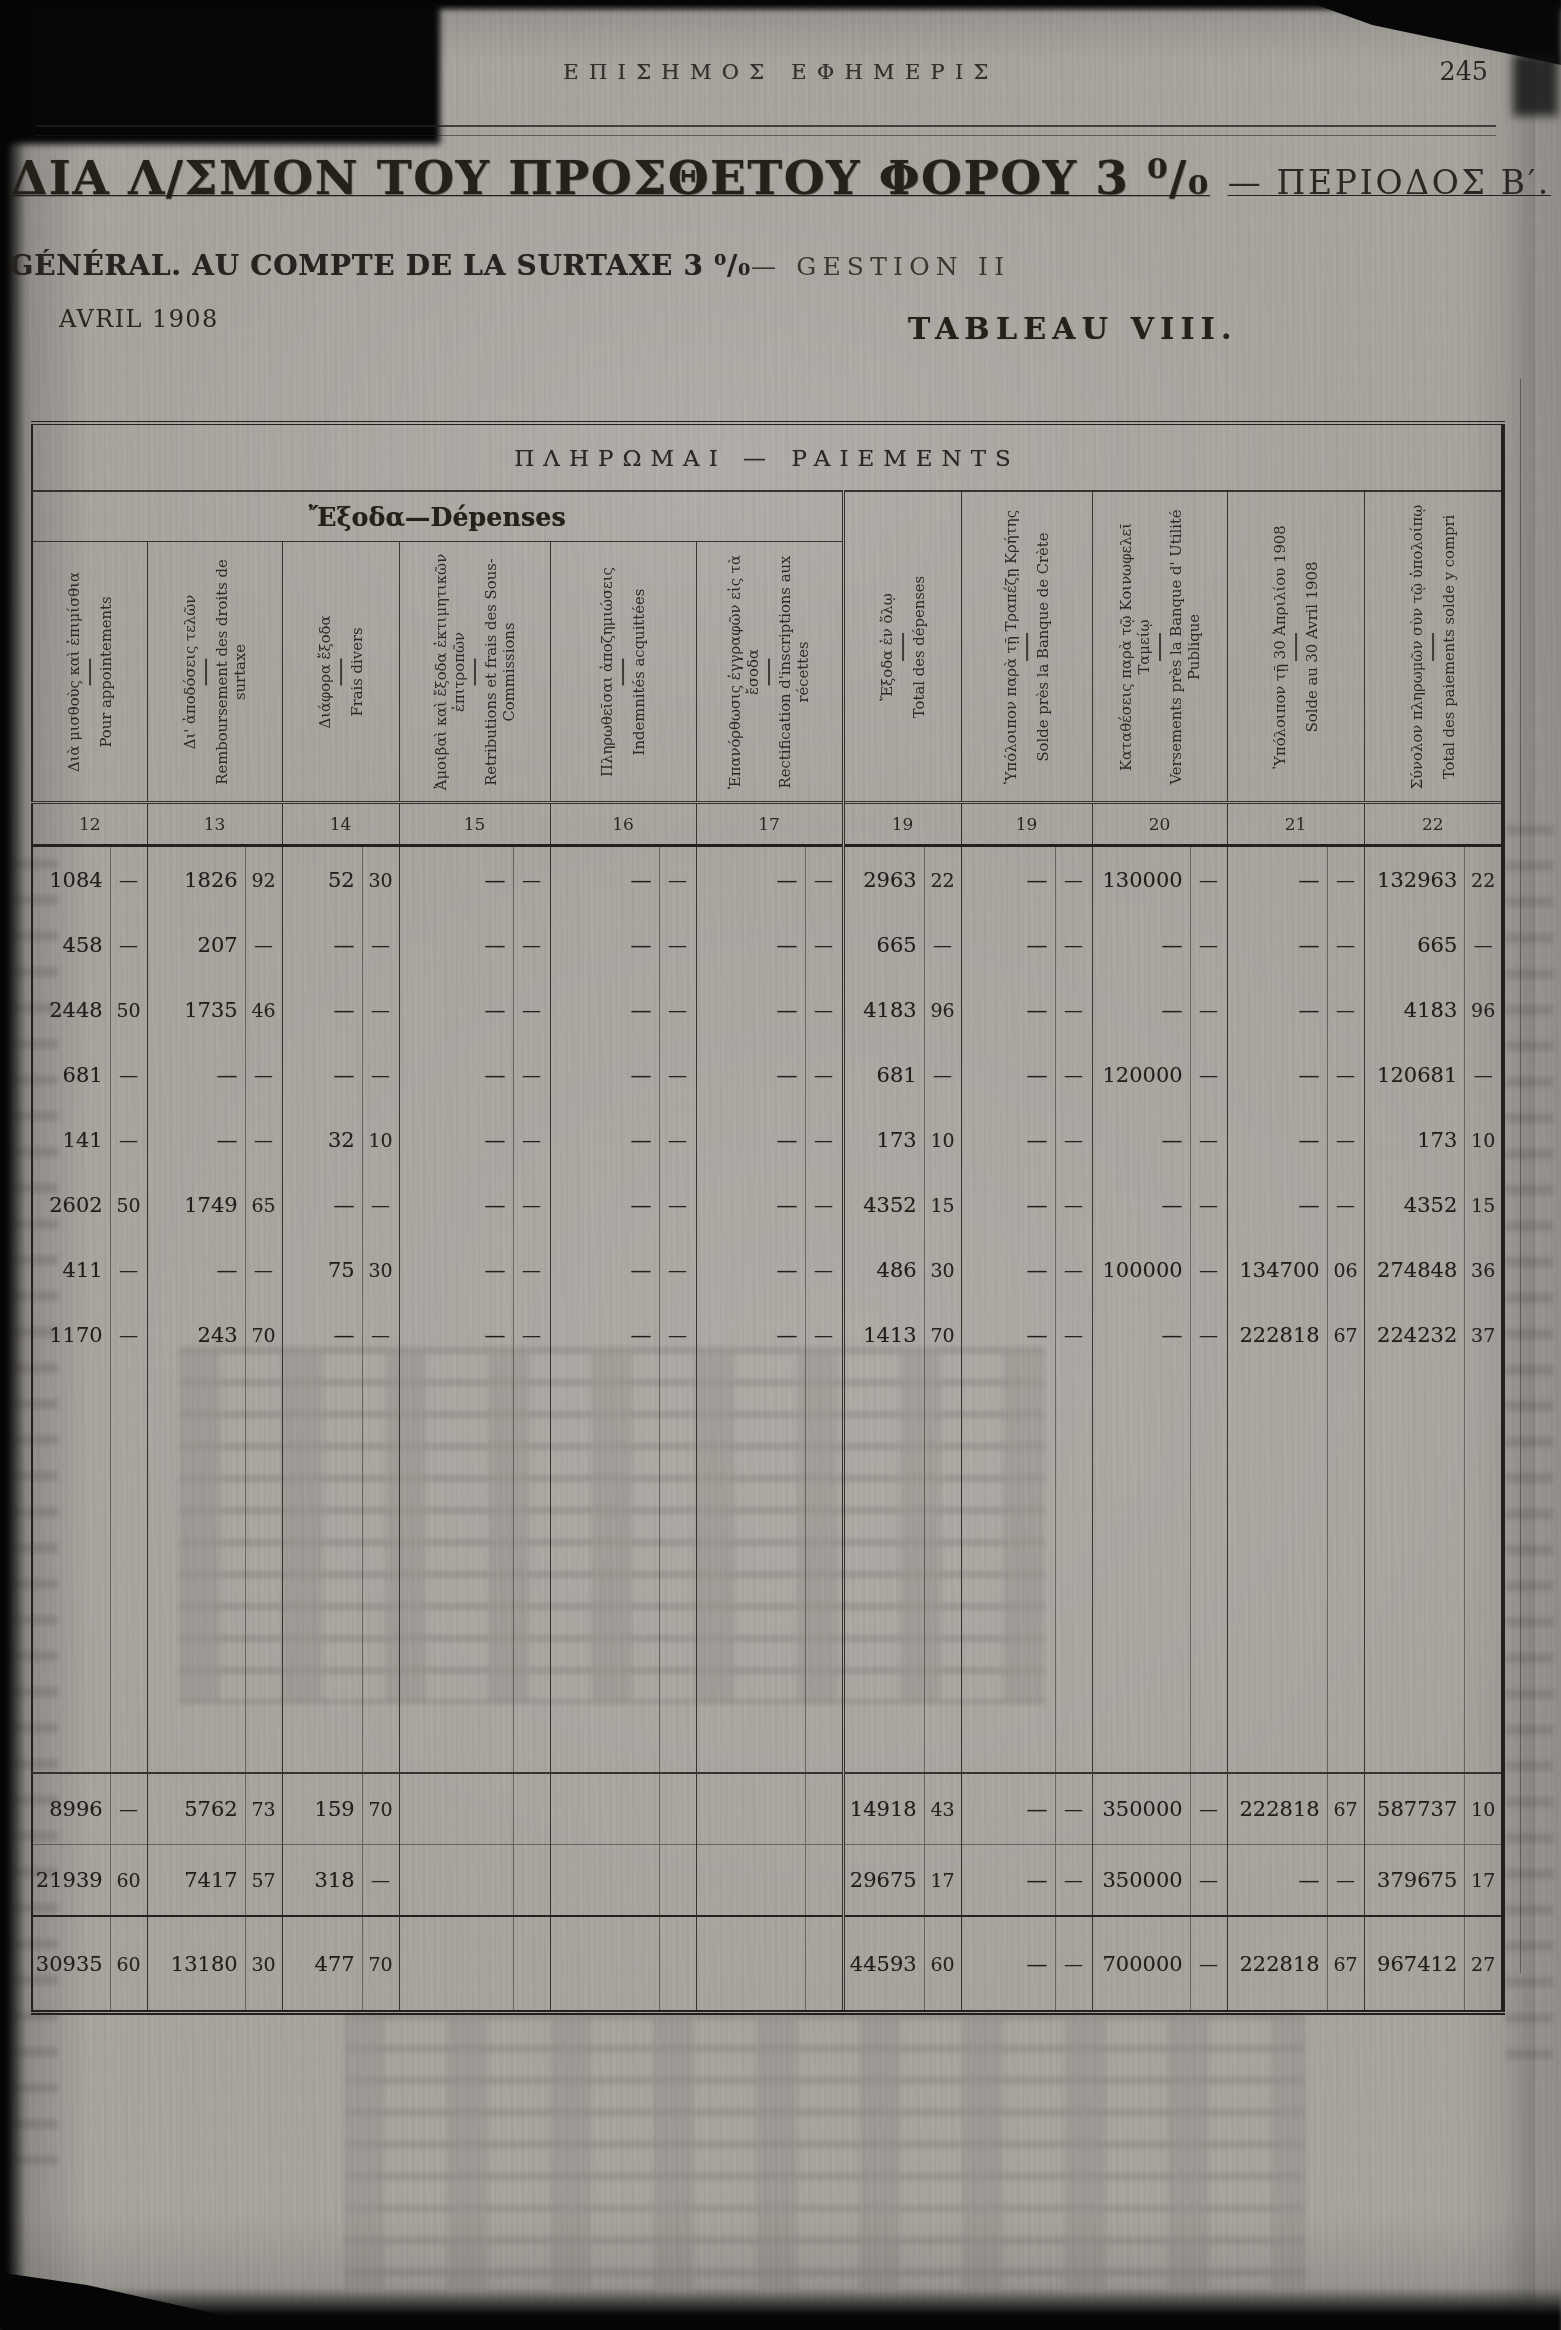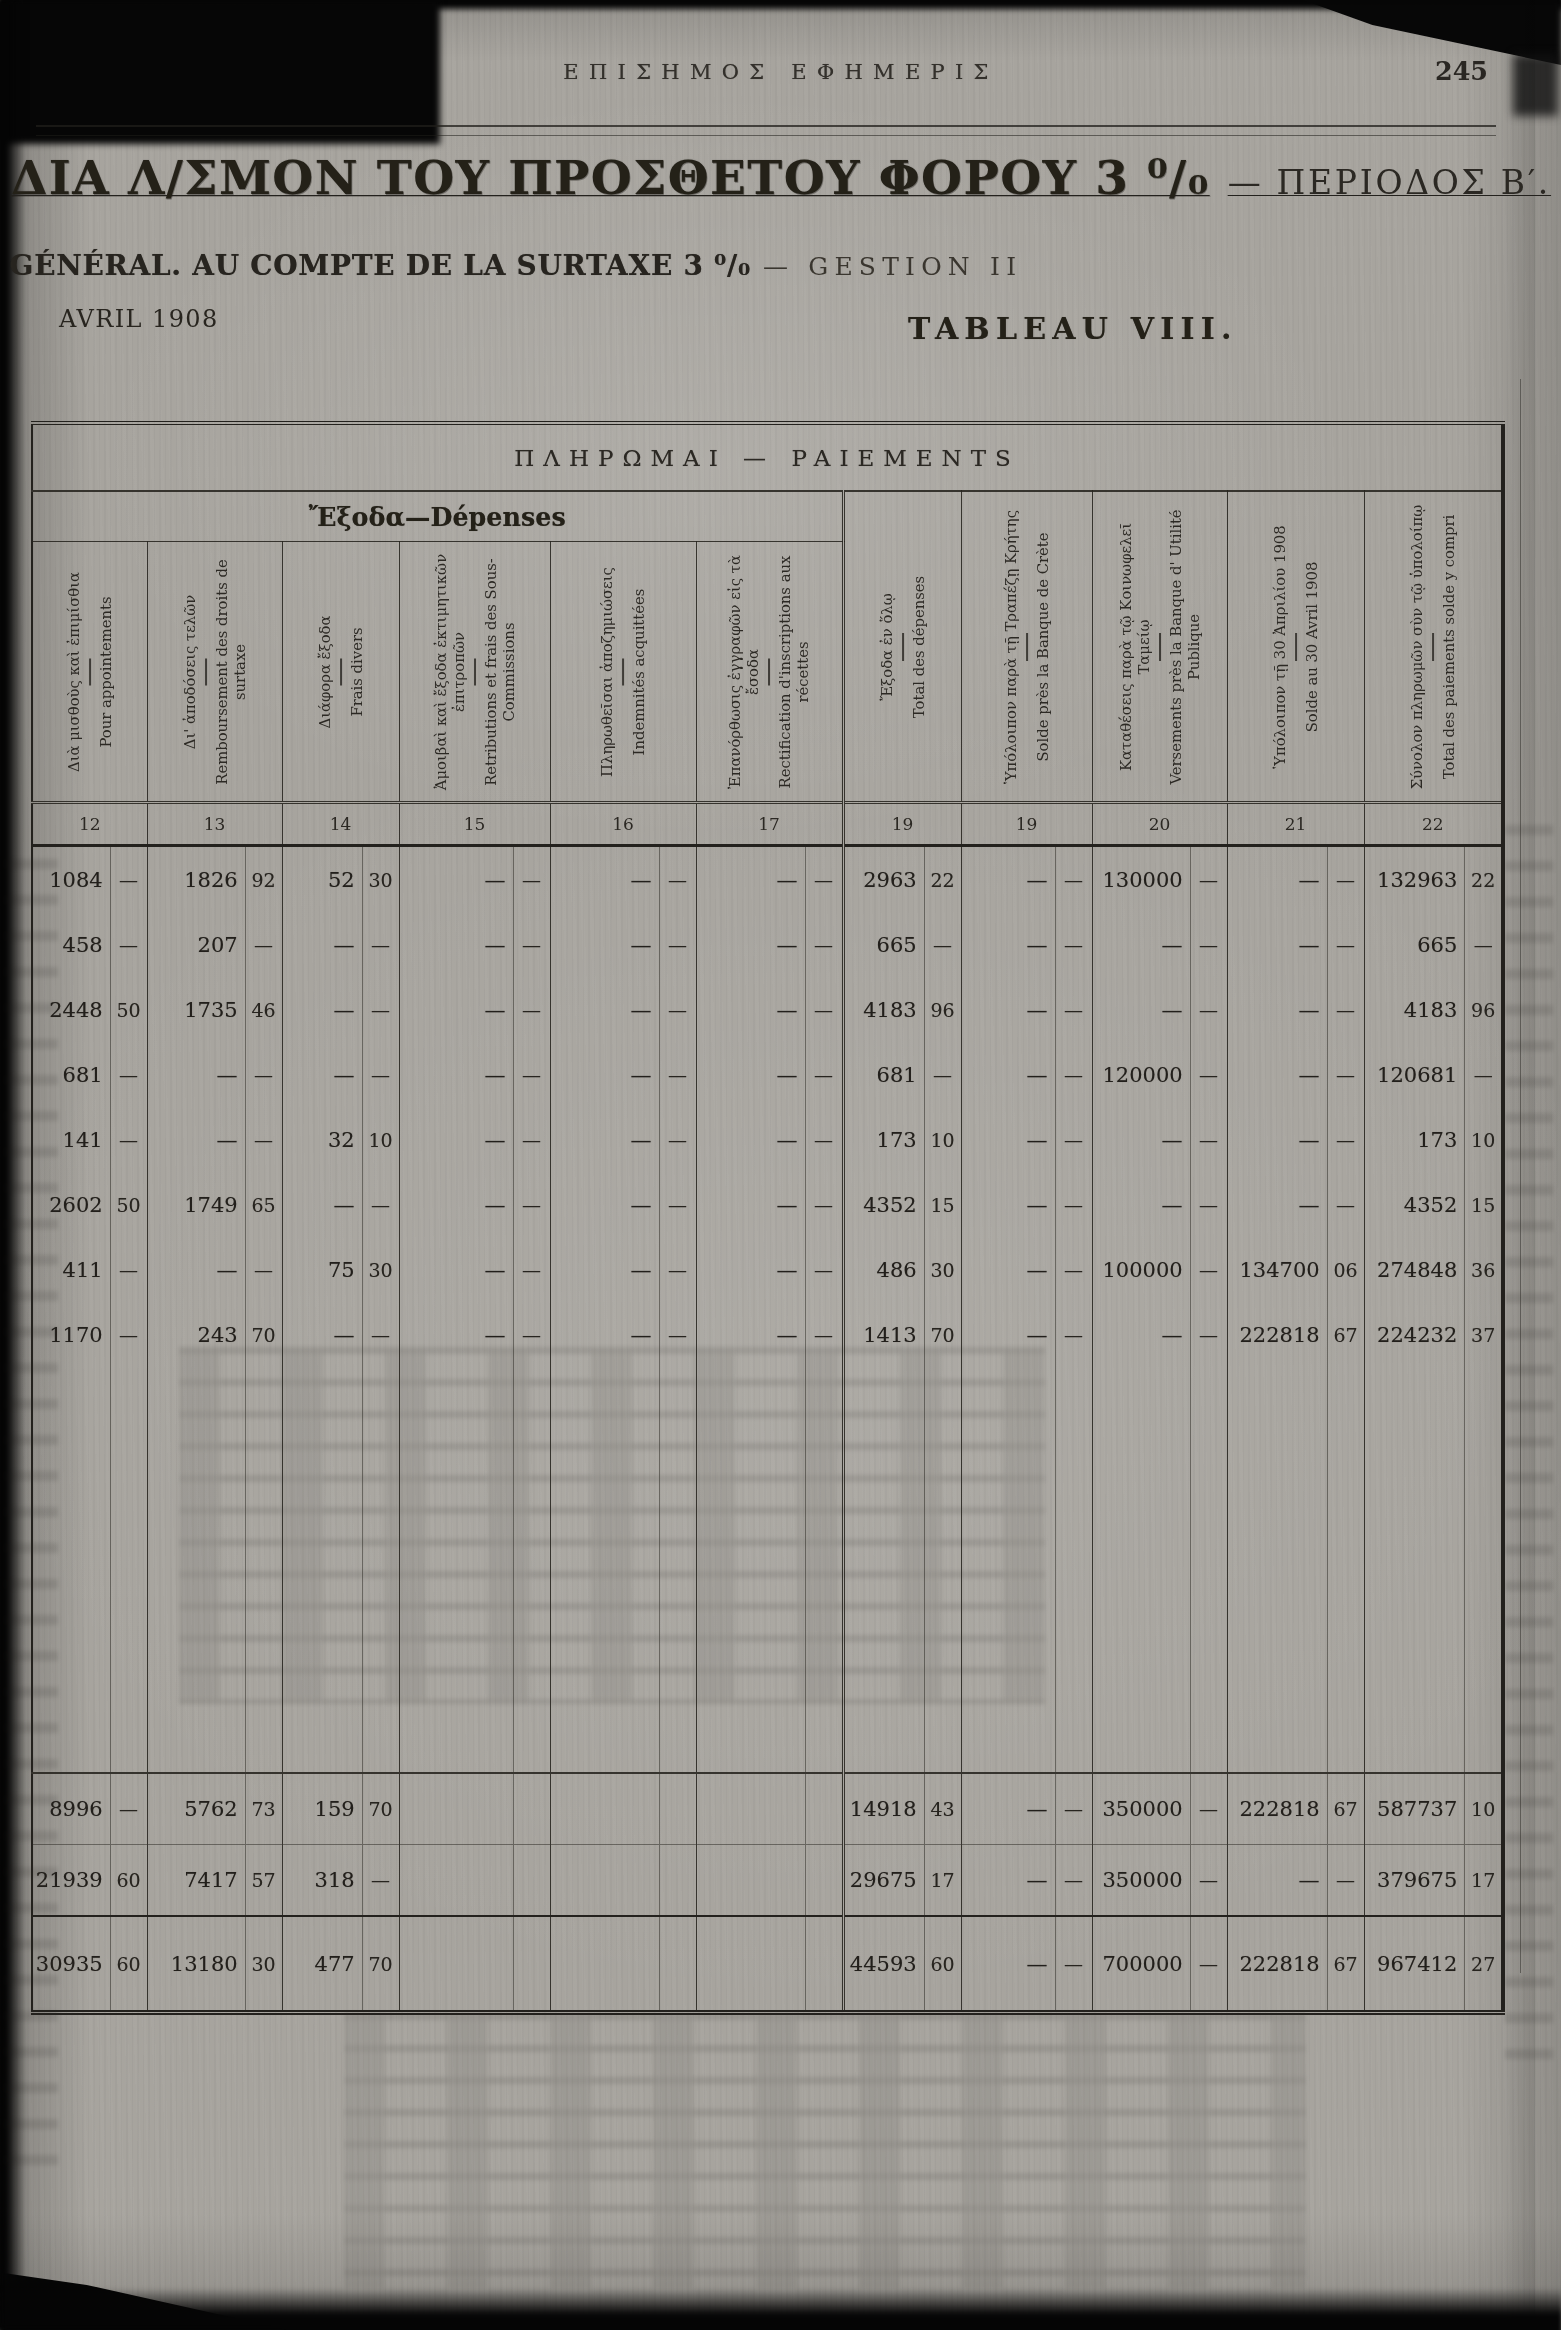--- a/index.html
+++ b/index.html
@@ -39,31 +39,31 @@
   .notch-tr{right:4.1px;top:54px;width:45px;height:62px;background:#111;filter:blur(4.8px);opacity:.8;}
   .fold-right{right:27.5px;top:0;width:32px;height:100%;background:linear-gradient(90deg,transparent,rgba(0,0,0,.10));}
   
   .ghost{position:absolute;filter:blur(2.1px);opacity:.14;pointer-events:none;
     background:repeating-linear-gradient(180deg, rgba(25,23,20,.85) 0 9.6px, transparent 9.6px 36px);}
   .ghost.h{background:repeating-linear-gradient(180deg, rgba(25,23,20,.8) 0 6.9px, transparent 6.9px 32px),
            repeating-linear-gradient(90deg, rgba(25,23,20,.5) 0 41px, transparent 41px 103px);}
   
   .journal{position:absolute;left:0;right:0;top:60px;text-align:center;
     font-size:21px;letter-spacing:10.3px;color:#33302b;text-shadow:0 0 0.7px rgba(30,28,24,.5);}
-  .pagenum{position:absolute;right:74px;top:56px;font-size:25.4px;font-weight:bold;color:#2a2723;}
+  .pagenum{position:absolute;right:74px;top:56px;font-size:25.4px;font-weight:normal;color:#2a2723;}
   .rule-head{position:absolute;left:36px;top:125px;width:1460px;height:8.2px;
     border-top:2.7px solid rgba(32,30,26,.75);border-bottom:1.4px solid rgba(32,30,26,.55);}
   .title-gr{position:absolute;left:11px;top:150px;white-space:nowrap;text-decoration:underline;}
   .title-gr .main{font-size:47px;font-weight:bold;letter-spacing:1.4px;color:#242118;
     text-shadow:0.7px 0.7px 0 rgba(20,18,15,.35), 0 0 1.4px rgba(20,18,15,.25);}
   .title-gr .period{font-size:33px;font-weight:500;letter-spacing:2.7px;margin-left:18px;color:#2b2823;}
   .title-fr{position:absolute;left:9.6px;top:249px;white-space:nowrap;}
   .title-fr .main{font-size:28px;font-weight:bold;letter-spacing:0.7px;color:#27241f;
     text-shadow:0 0 0.7px rgba(25,23,19,.5);}
-  .title-fr .gestion{font-size:25px;letter-spacing:6.2px;margin-left:12px;color:#3a362f;}
+  .title-fr .gestion{font-size:25px;letter-spacing:6.2px;margin-left:0;color:#3a362f;}
   .avril{position:absolute;left:59px;top:305px;font-size:24px;font-weight:normal;letter-spacing:1.4px;color:#28251f;}
   .tableau{position:absolute;left:908px;top:311px;font-size:30px;font-weight:bold;letter-spacing:6.2px;color:#242118;
     text-shadow:0 0 0.7px rgba(20,18,15,.5);}
   
   .paytable-wrap{position:absolute;left:31px;top:377px;width:1471px;margin-top:44px;}
   table.paytable{border-collapse:collapse;table-layout:fixed;width:1471px;
     border-top:4.8px double var(--ink);
     border-bottom:5.5px double var(--ink);
     border-left:2.1px solid var(--ink);
     border-right:4.8px solid var(--ink);}

